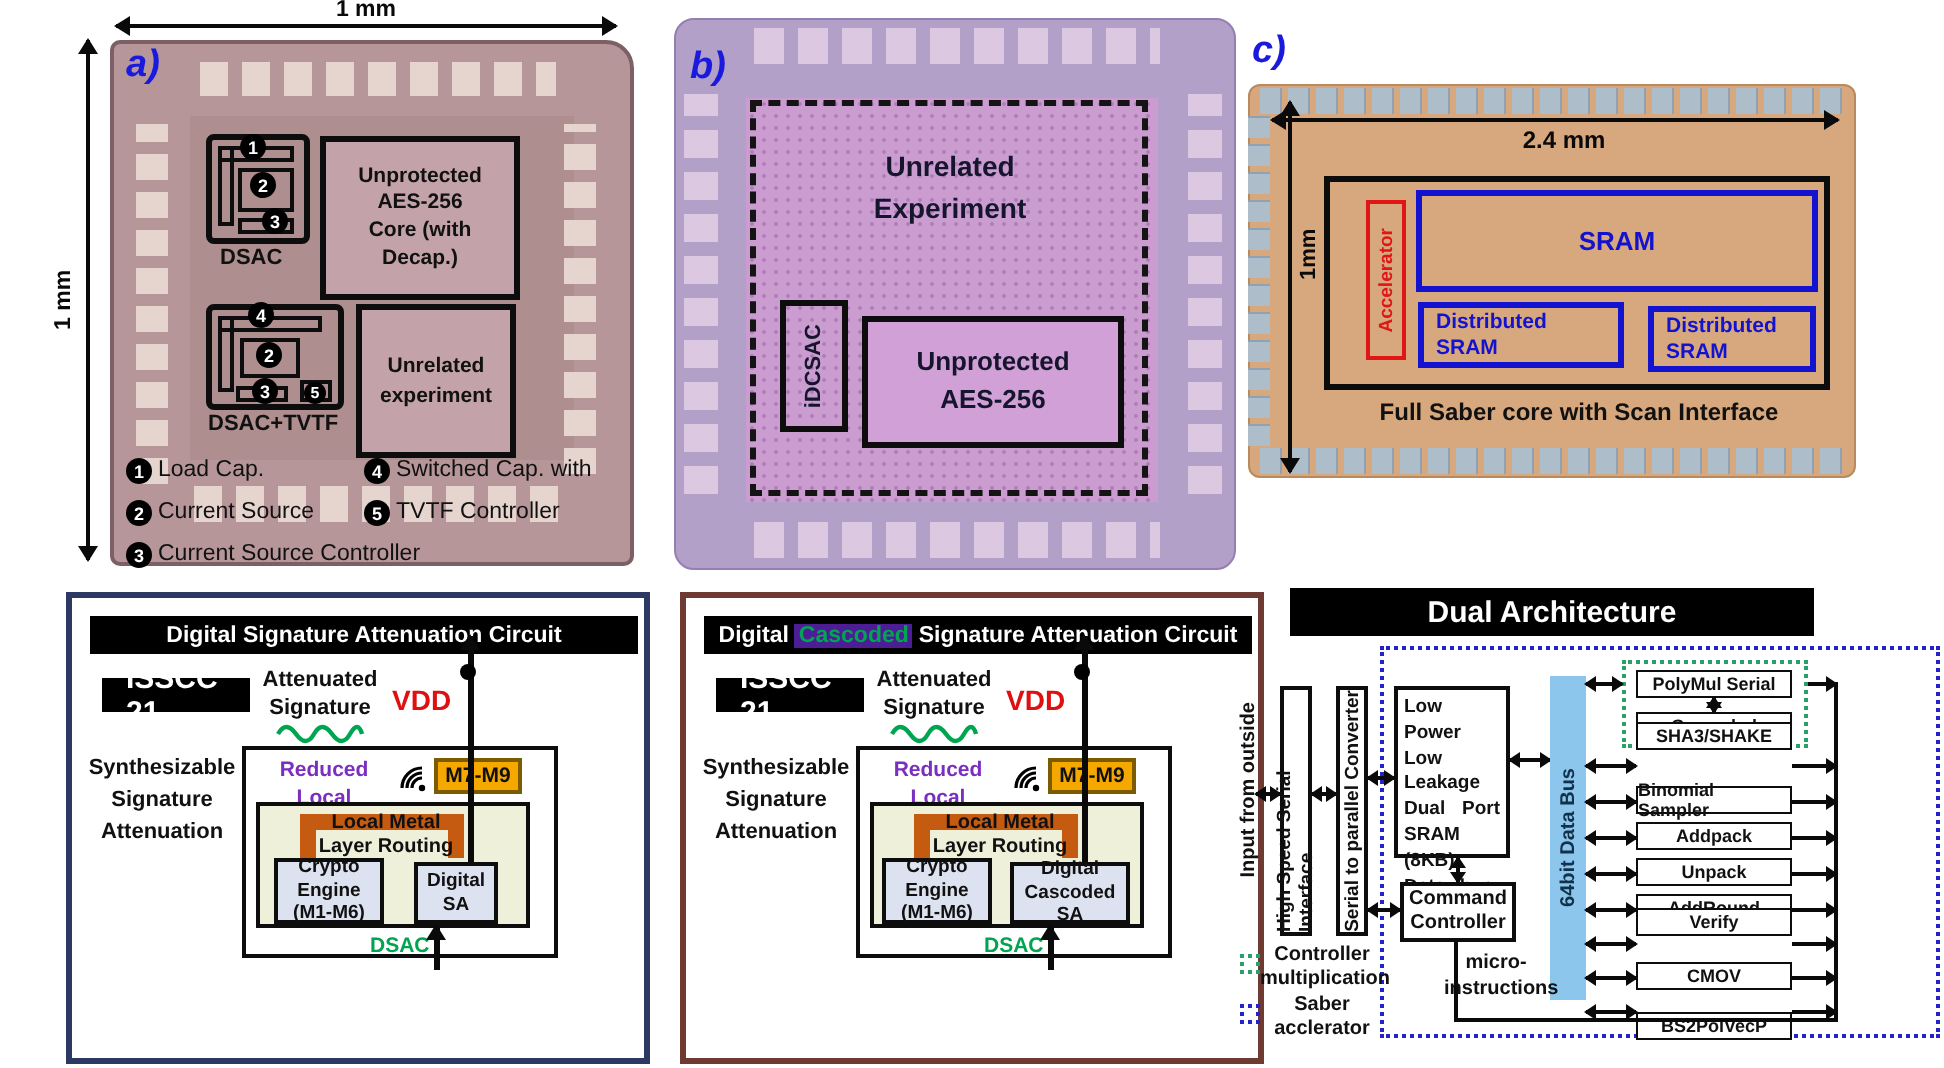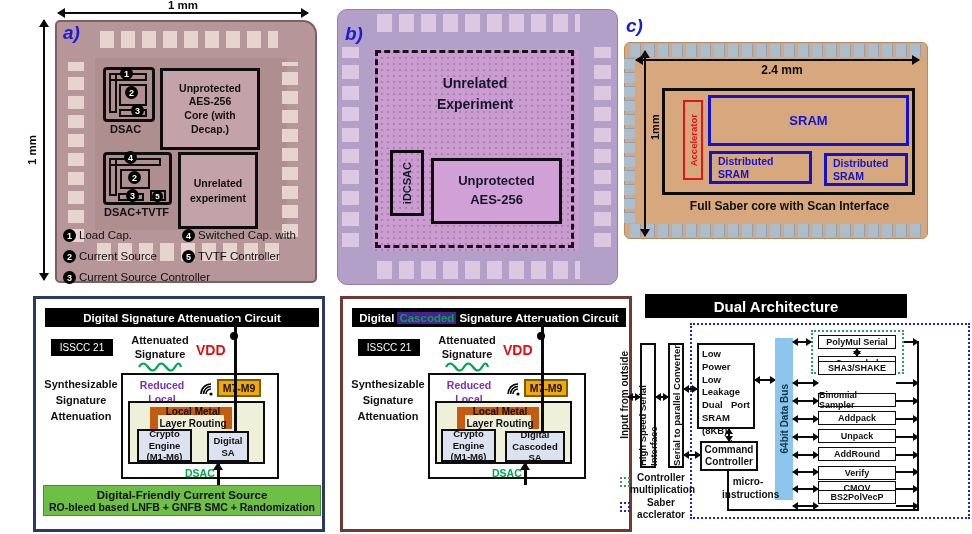--- a/index.html
+++ b/index.html
@@ -32,21 +32,21 @@
   .panel-label{position:absolute;font-size:19px;font-weight:bold;font-style:italic;color:#1a1adf;z-index:5;}
   .dim{font-size:11.5px;font-weight:bold;color:#0a0a0a;}
   .pads-h{position:absolute;}
   .pads-v{position:absolute;}
   .blk{position:absolute;border:3px solid #0d0d0d;box-sizing:border-box;}
   
   .diag{position:absolute;background:#fff;box-sizing:border-box;}
   .hdr{position:absolute;background:#000;color:#fff;display:flex;align-items:center;justify-content:center;
        font-weight:bold;font-size:11.5px;}
   .isscc{position:absolute;background:#000;color:#fff;display:flex;align-items:center;justify-content:center;
-       font-weight:normal;font-size:10px;}
+       font-weight:bold;font-size:15px;padding-left:12px;}
   .mainbox{position:absolute;border:2.5px solid #0d0d0d;background:#fff;box-sizing:border-box;}
   .beige{position:absolute;border:2px solid #0d0d0d;background:#eef0da;box-sizing:border-box;}
   .chipbox{position:absolute;border:2px solid #0d0d0d;background:#dce2ef;box-sizing:border-box;
        display:flex;align-items:center;justify-content:center;text-align:center;font-weight:bold;font-size:9.5px;line-height:1.2;}
   .m79{position:absolute;border:2px solid #7c5c00;background:#f5a800;box-sizing:border-box;
        display:flex;align-items:center;justify-content:center;font-weight:bold;font-size:10.5px;}
   .bracket{position:absolute;border-top:8px solid #c55a11;border-left:8px solid #c55a11;border-right:8px solid #c55a11;box-sizing:border-box;}
   .footer{position:absolute;background:#6dbf45;border:1px solid #4d8c2f;box-sizing:border-box;
        display:flex;flex-direction:column;align-items:center;justify-content:center;}
   .hl{background:#4c1d95;color:#00a551;padding:0 2px;margin:0 3px;}
@@ -193,24 +193,20 @@
 Layer Routing</div>
         <div class="chipbox pre" style="left:7px;top:26px;width:55px;height:33px;">Crypto
 Engine
 (M1-M6)</div>
         <div class="chipbox pre" style="left:77px;top:28px;width:42px;height:31px;">Digital
 SA</div>
       </div>
       <div class="abs b" style="left:62px;top:92px;font-size:10.5px;color:#00a551;">DSAC</div>
     </div>
     <div class="av up" style="left:181px;top:164px;height:22px;width:2.5px;z-index:6;"></div>
-    <div class="footer" style="left:7px;top:186px;width:278px;height:31px;">
-      <div class="b" style="font-size:11.5px;">Digital-Friendly Current Source</div>
-      <div class="b" style="font-size:10.5px;">RO-bleed based LNFB + GNFB SMC + Randomization</div>
-    </div>
   </div>
 
   <div class="diag" style="left:340px;top:296px;width:292px;height:236px;border:3px solid #6e3a32;">
     <div class="hdr" style="left:9px;top:9px;width:274px;height:19px;">
       <span>Digital</span>
       <span class="hl">Cascoded</span>
       <span>Signature Attenuation Circuit</span>
     </div>
     <div class="av up" style="left:198px;top:19px;height:113px;width:2.5px;z-index:6;"></div>
     <div class="abs" style="left:194px;top:33px;width:8px;height:8px;border-radius:50%;background:#000;z-index:6;"></div>
@@ -282,23 +278,23 @@
 
     <div class="abs dotted-green" style="left:193px;top:40px;width:93px;height:44px;box-sizing:border-box;"></div>
     <div class="mod" style="top:45px;">PolyMul Serial</div>
     <div class="mod" style="top:66px;">Cascoded</div>
     <div class="av sm" style="left:238px;top:59px;height:7px;"></div>
     <div class="mod" style="top:71px;">SHA3/SHAKE</div>
     <div class="mod" style="top:103px;">Binomial Sampler</div>
     <div class="mod" style="top:121px;">Addpack</div>
     <div class="mod" style="top:139px;">Unpack</div>
     <div class="mod" style="top:157px;">AddRound</div>
-    <div class="mod" style="top:176px;">Verify</div>
+    <div class="mod" style="top:164px;">Verify</div>
     <div class="mod" style="top:191px;">CMOV</div>
-    <div class="mod" style="top:200px;">BS2PolVecP</div>
+    <div class="mod" style="top:216px;">BS2PolVecP</div>
 
     <div class="ah sm" style="left:175px;top:51px;width:18px;"></div>
     <div class="ah sm" style="left:175px;top:92px;width:25px;"></div>
     <div class="ah sm" style="left:175px;top:110px;width:25px;"></div>
     <div class="ah sm" style="left:175px;top:128px;width:25px;"></div>
     <div class="ah sm" style="left:175px;top:146px;width:25px;"></div>
     <div class="ah sm" style="left:175px;top:164px;width:25px;"></div>
     <div class="ah sm" style="left:175px;top:181px;width:25px;"></div>
     <div class="ah sm" style="left:175px;top:198px;width:25px;"></div>
     <div class="ah sm" style="left:175px;top:215px;width:25px;"></div>

